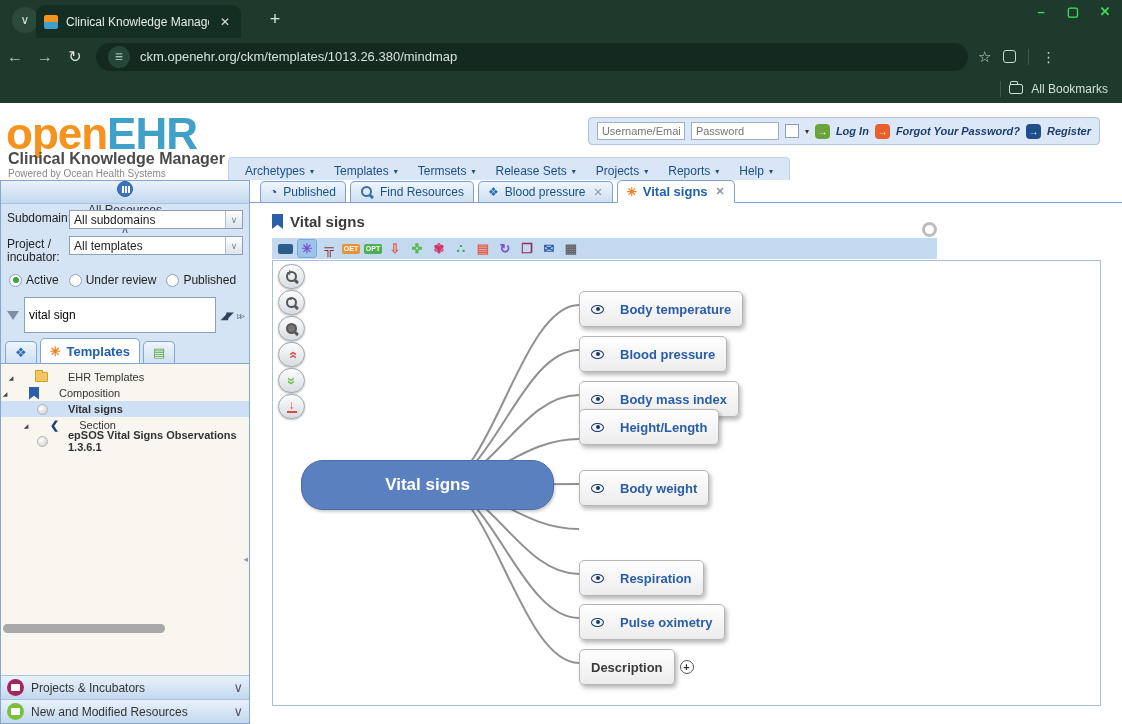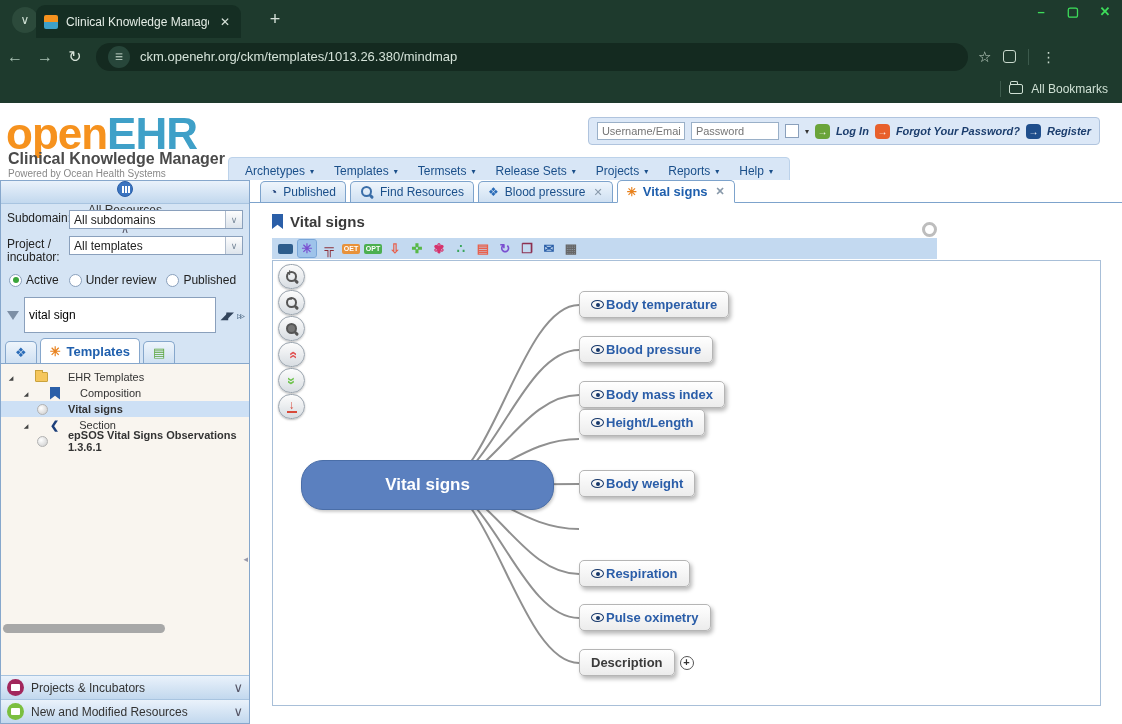--- a/index.html
+++ b/index.html
@@ -128,21 +128,21 @@
   .mindmap { position:absolute; left:22px; top:80px; width:829px; height:446px; background:#fff; border:1px solid #a8bfd8; }
   .zoomctl { position:absolute; left:5px; top:3px; display:flex; flex-direction:column; gap:1px; z-index:5; }
   .zbtn { width:27px; height:25px; border-radius:13px; border:1px solid #9aa4ae; background:linear-gradient(#fcfcfc,#d8dde2); box-shadow:0 1px 2px rgba(0,0,0,.25); display:flex; align-items:center; justify-content:center; }
   .dbl { display:inline-block; font-size:14px; font-weight:bold; line-height:1; }
   .dbl.up { transform:rotate(-90deg); color:#e05050; }
   .dbl.down { transform:rotate(90deg); color:#6cc24a; }
   .dl-ico { color:#d84a3a; font-weight:bold; font-size:12px; border-bottom:2px solid #d84a3a; line-height:11px; padding:0 2px; }
   svg.conn { position:absolute; left:0; top:0; z-index:1; }
   .rootnode { position:absolute; left:28px; top:199px; width:253px; height:50px; background:#5b80bf; border:1px solid #4a6ea8; border-radius:22px; display:flex; align-items:center; justify-content:center; color:#fff; font-size:17px; font-weight:bold; z-index:3; box-shadow:1px 2px 3px rgba(0,0,0,.2); }
   .childwrap { position:absolute; display:flex; align-items:center; gap:5px; z-index:3; }
-  .childnode { height:27px; background:linear-gradient(#ffffff,#ececec); border:1px solid #b5b5b5; border-radius:5px; box-shadow:2px 3px 4px rgba(0,0,0,.28); display:flex; align-items:center; padding:8px 11px; gap:2px; font-size:13px; font-weight:bold; color:#2a5da8; white-space:nowrap; }
+  .childnode { height:27px; background:linear-gradient(#ffffff,#ececec); border:1px solid #b5b5b5; border-radius:5px; box-shadow:2px 3px 4px rgba(0,0,0,.28); display:flex; align-items:center; padding:17px 11px; gap:16px; font-size:13px; font-weight:bold; color:#2a5da8; white-space:nowrap; }
   .childnode.plain { color:#3a3a3a; }
   .eye { display:inline-block; width:13px; height:9px; border:1.5px solid #17386b; border-radius:50%; position:relative; flex:0 0 auto; }
   .eye::after { content:""; position:absolute; left:50%; top:50%; width:4px; height:4px; background:#17386b; border-radius:50%; transform:translate(-50%,-50%); }
   .plusbadge { width:14px; height:14px; border-radius:50%; border:1.5px solid #555; background:#fff; color:#333; font-size:11px; font-weight:bold; display:flex; align-items:center; justify-content:center; line-height:1; }
 </style>
 </head>
 <body>
 
 <div class="screen">
 
@@ -283,21 +283,21 @@
           </div>
         </div>
       <div class="sb-tree" id="sbtree">
         <div class="hscroll"></div>
         <div class="tree-collapser">◂</div>
       <div class="trow" style="padding-left: 6px;">
             <span class="expander">◢</span>
             <span class="ico-folder"></span>
             <span>EHR Templates</span>
           </div>
-          <div class="trow" style="padding-left: 21px;">
+          <div class="trow" style="">
             <span class="expander">◢</span>
             <span class="ico-comp"></span>
             <span>Composition</span>
           </div>
           <div class="trow sel bold" style="padding-left: 36px;">
             <span class="ico-node"></span>
             <span>Vital signs</span>
           </div>
           <div class="trow" style="padding-left: 21px;">
             <span class="expander">◢</span>

